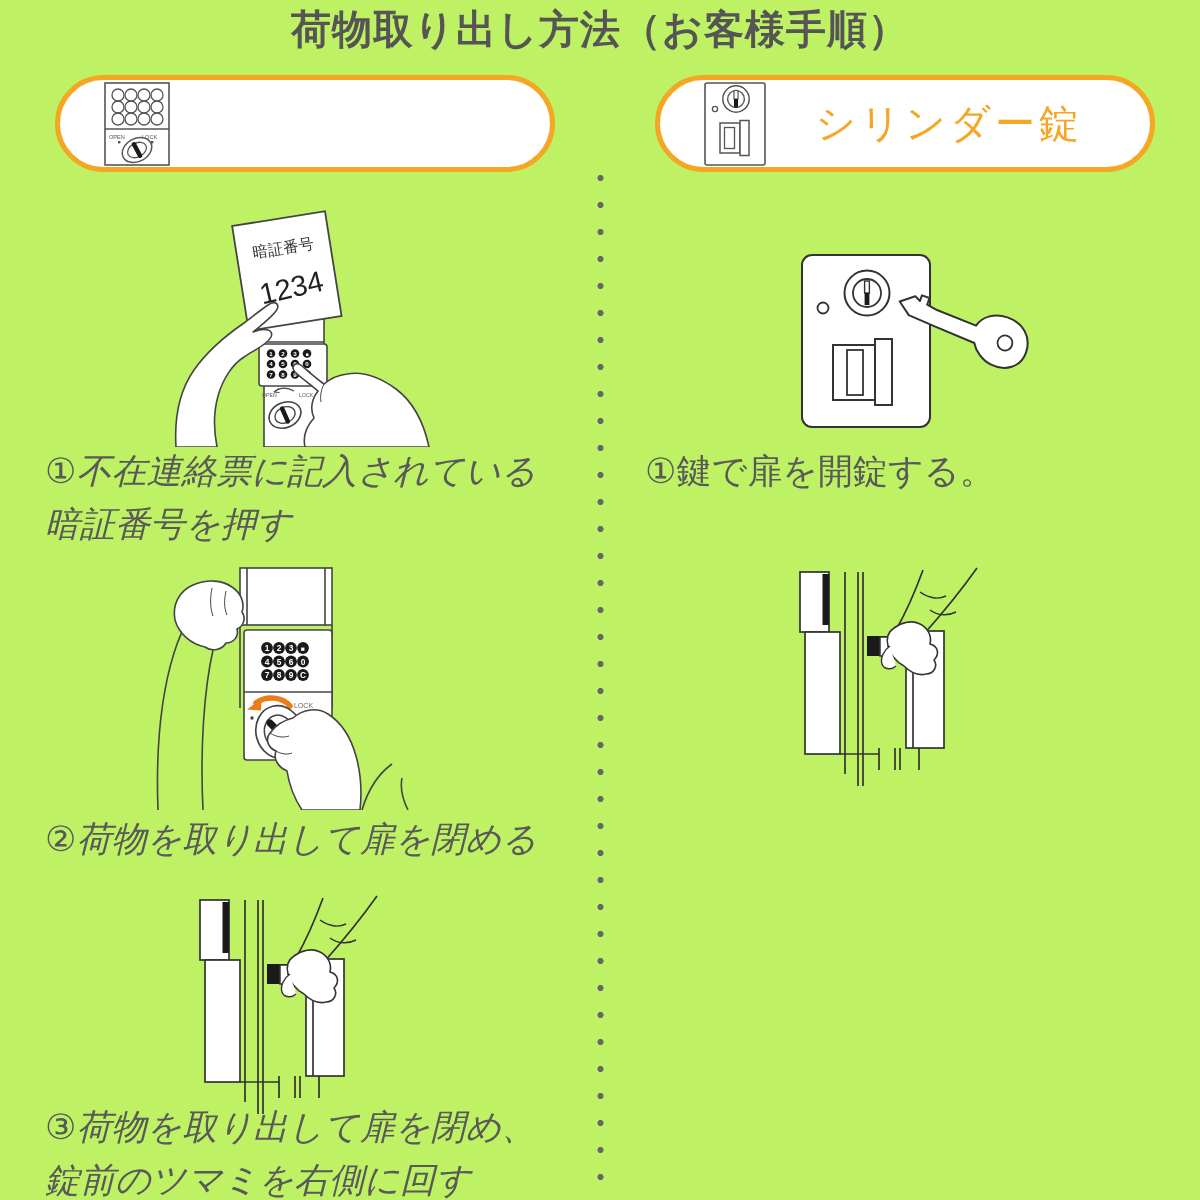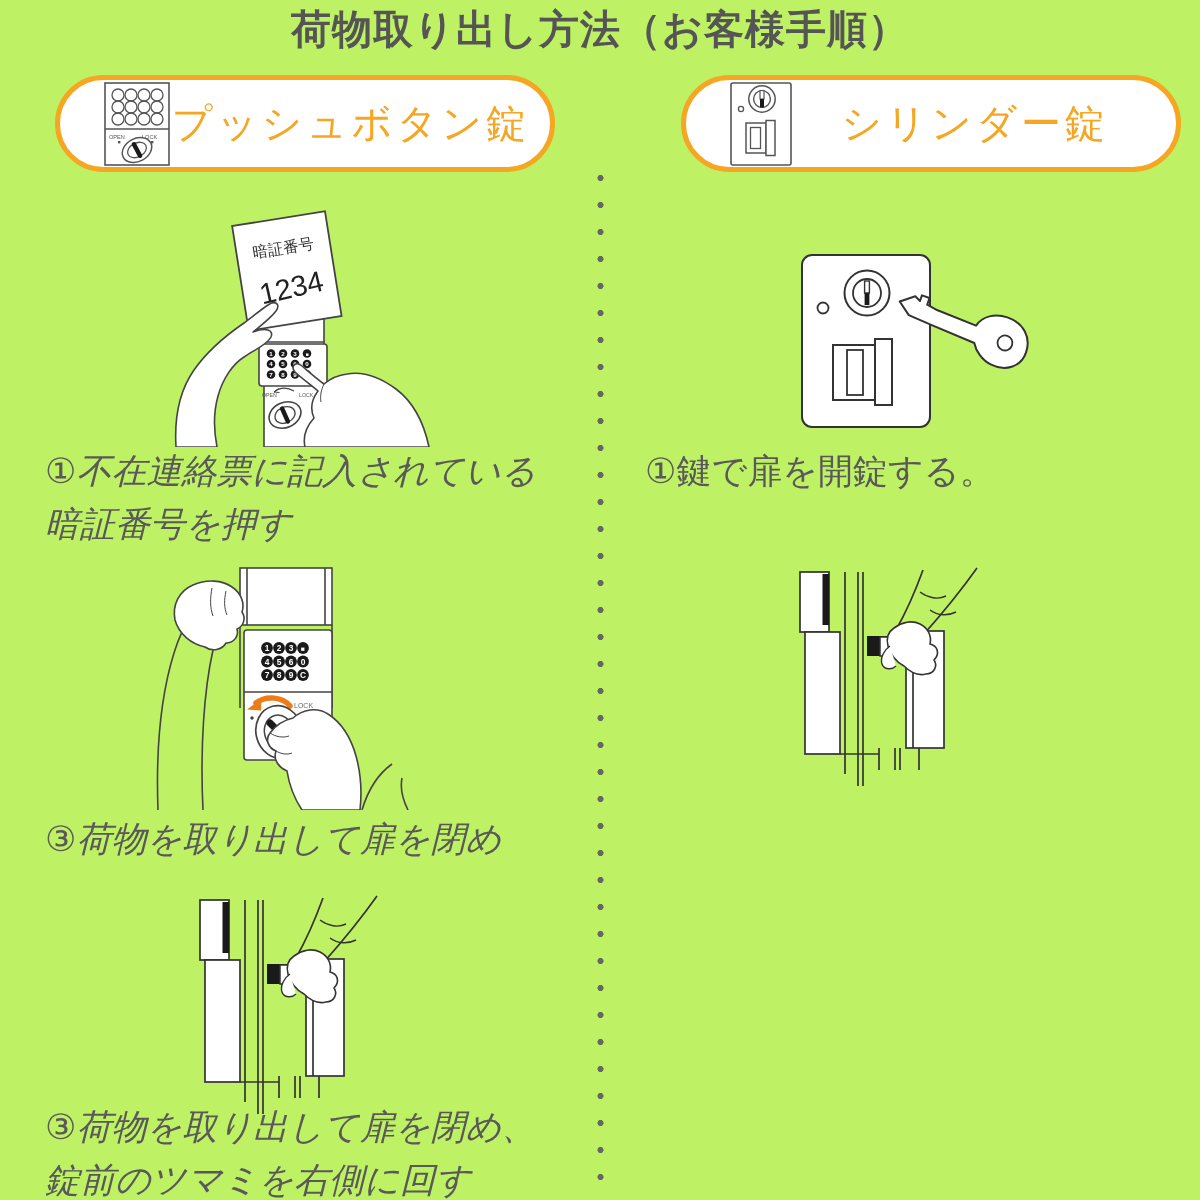--- a/index.html
+++ b/index.html
@@ -4,21 +4,21 @@
 <style>
   html,body{margin:0;padding:0;background:#fff;}
   .page{position:relative;width:1200px;height:1200px;background:#bef264;overflow:hidden;
         font-family:"Liberation Sans","DejaVu Sans",sans-serif;}
   .title{position:absolute;top:2px;left:0;width:100%;text-align:center;
          font-size:40px;font-weight:bold;color:#555;letter-spacing:1px;margin:0;}
   .hdr{position:absolute;top:75px;height:97px;width:500px;box-sizing:border-box;
        border:5px solid #F5A623;border-radius:50px;background:#fff;
        display:flex;align-items:center;padding-left:44px;}
   .hdr.left{left:55px}
-  .hdr.right{left:681px}
+  .hdr.right{left:655px}
   .hdr .label{flex:1;text-align:center;font-size:40px;color:#F5A623;letter-spacing:4px;padding-right:18px;}
   .divider{position:absolute;left:597px;top:174px;width:7px;height:1026px;
            background-image:radial-gradient(circle at 3.5px 4px,#666 2.7px,rgba(0,0,0,0) 3.4px);
            background-size:7px 27px;background-repeat:repeat-y;}
   .ill{position:absolute;}
   .step{position:absolute;margin:0;font-size:35px;color:#595959;line-height:53px;}
   .step.l{left:45px;width:516px;font-style:italic;}
   .step.r{left:645px;width:520px;}
   svg text{font-family:"Liberation Sans","DejaVu Sans",sans-serif;}
 </style>
@@ -50,21 +50,20 @@
       <text x="5" y="57" font-size="5.6" fill="#555">OPEN</text>
       <text x="38" y="57" font-size="5.6" fill="#555">LOCK</text>
       <rect x="14" y="59" width="2.4" height="2.4" fill="#555"></rect>
         <rect x="47" y="59" width="2.4" height="2.4" fill="#555"></rect>
       <g transform="rotate(-28 33 68)">
         <ellipse cx="33" cy="68" rx="15.5" ry="11.5" fill="#fff" stroke="#555" stroke-width="1.5"></ellipse>
         <ellipse cx="33" cy="68" rx="10" ry="7" fill="#fff" stroke="#555" stroke-width="1.3"></ellipse>
         <line x1="33" y1="61.5" x2="33" y2="74.5" stroke="#1a1a1a" stroke-width="4.5" stroke-linecap="round"></line>
       </g>
     </svg>
-    <div class="label">プッシュボタン錠</div>
   </div>
 
   <div class="hdr right">
     <svg width="62" height="84" viewBox="0 0 62 84">
       <rect x="1" y="1" width="60" height="82" rx="2" fill="#fff" stroke="#555" stroke-width="1.6"></rect>
       <circle cx="32" cy="17" r="13.2" fill="#fff" stroke="#555" stroke-width="1.5"></circle>
       <circle cx="32" cy="17" r="8.4" fill="#fff" stroke="#555" stroke-width="1.4"></circle>
       <rect x="30" y="8.5" width="4" height="8.5" fill="#fff" stroke="#555" stroke-width="1.2"></rect>
       <rect x="30" y="17" width="4" height="8.5" fill="#1a1a1a"></rect>
       <circle cx="11" cy="27" r="2.6" fill="#fff" stroke="#555" stroke-width="1.3"></circle>
@@ -193,21 +192,21 @@
       <path d="M25,62 C22,47 29,33 43,27 C57,21 72,22 82,29 C91,35 95,45 92,54 C96,60 94,68 87,71 C89,78 84,85 76,85 C72,92 62,94 55,89 C41,86 29,76 25,62 Z" fill="#fff" stroke="#444" stroke-width="1.6" stroke-linejoin="round"></path>
       <path d="M62,30 C60,40 60,50 63,58 M76,33 C74,42 74,50 77,57" stroke="#444" stroke-width="1" fill="none"></path>
     </g>
     <g>
       <path d="M143,160 C153,151 167,149 178,156 C192,165 201,180 206,198 C211,216 212,234 210,252 L152,252 C144,240 139,226 137,213 C128,209 123,201 126,193 C118,190 115,181 120,175 C126,167 134,162 143,160 Z" fill="#fff" stroke="#444" stroke-width="1.6" stroke-linejoin="round"></path>
       <path d="M126,193 C131,196 137,197 142,195 M120,175 C126,179 133,180 139,178" stroke="#444" stroke-width="1" fill="none"></path>
       <path d="M212,252 C218,232 228,216 242,206 M258,252 C252,240 250,230 252,220" stroke="#444" stroke-width="1.6" fill="none"></path>
     </g>
   </svg>
 
-  <p class="step l" style="top:812px">③荷物を取り出して扉を閉め</p>
+  <p class="step l" style="top:812px">②荷物を取り出して扉を閉める</p>
 
   <svg class="ill" style="left:172px;top:886px" width="260" height="240" viewBox="0 0 260 240">
     <g stroke="#333" stroke-width="1.7" fill="#fff">
       <rect x="28" y="14" width="29" height="60"></rect>
       <rect x="50.5" y="16" width="6.5" height="51" fill="#1a1a1a" stroke="none"></rect>
       <rect x="33" y="74" width="35" height="122"></rect>
       <line x1="73" y1="14" x2="73" y2="216"></line>
       <line x1="86" y1="14" x2="86" y2="228"></line>
       <line x1="91" y1="14" x2="91" y2="228"></line>
     </g>

